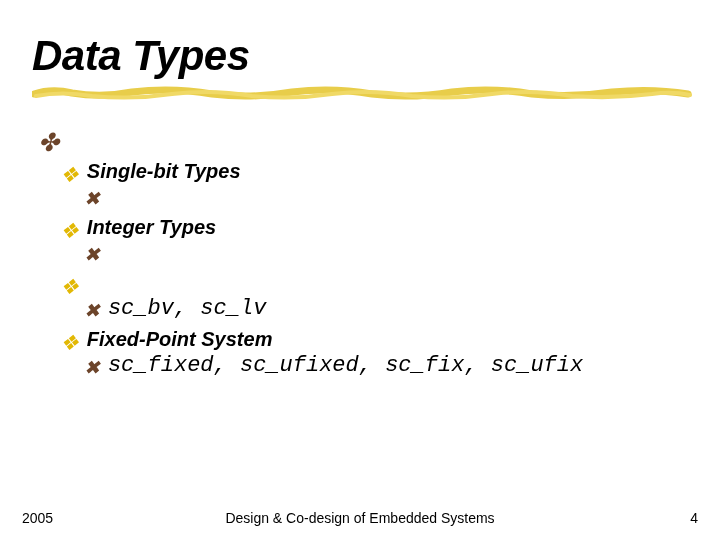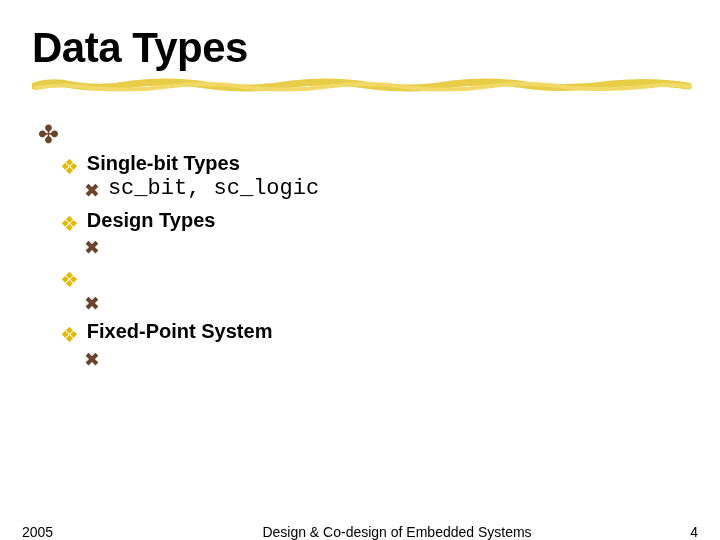--- a/index.html
+++ b/index.html
@@ -6,21 +6,22 @@
 body {
   width: 720px;
   height: 540px;
   background: #ffffff;
   font-family: Arial, Helvetica, sans-serif;
   color: #000;
   position: relative;
   overflow: hidden;
 }
 .slide {
-  padding: 24px 32px 0 32px;
+  padding: 32px 32px 0 32px;
+  font-style: italic;
 }
 .title {
   font-family: "Arial Black", Arial, sans-serif;
   font-weight: 900;
   font-size: 42px;
   letter-spacing: -0.5px;
 }
 .underline {
   margin-top: 6px;
   margin-bottom: 26px;
@@ -88,37 +89,36 @@
   top: 2px;
 }
 .x-text {
   font-size: 22px;
   font-family: "Courier New", monospace;
   line-height: 1.12;
   max-width: 600px;
 }
 .footer {
   position: absolute;
-  bottom: 0;
+  bottom: 14px;
   left: 0;
   right: 0;
   display: flex;
   align-items: center;
   justify-content: space-between;
   padding: 0 22px;
   font-size: 14px;
   font-family: Verdana, Arial, sans-serif;
 }
 .footer-center {
   position: absolute;
   left: 50%;
   transform: translateX(-50%);
   text-align: left;
   line-height: 1.2;
-  margin-left: 37px;
 }
 </style>
 </head>
 <body>
 
 <div class="slide">
   <div class="title">Data Types</div>
   <div class="underline">
     <svg width="660" height="14" viewBox="0 0 660 14">
       <path d="M2,8 Q20,2 40,7 Q70,12 100,6 Q140,1 180,8 Q220,13 260,6 Q300,1 340,8 Q380,13 420,6 Q460,1 500,8 Q540,12 580,6 Q620,2 656,8" stroke="#e8cd4a" stroke-width="7" fill="none" stroke-linecap="round"></path>
@@ -131,44 +131,45 @@
     <div class="z-item">
       <span class="z-bullet">✤</span>
     </div>
 
     <div class="y-item">
       <span class="y-bullet">❖</span>
       <span class="y-text">Single-bit Types</span>
     </div>
     <div class="x-item">
       <span class="x-bullet">✖</span>
-      <span class="x-text">sc_bit, sc_logic</span>
     </div>
 
     <div class="y-item">
       <span class="y-bullet">❖</span>
-      <span class="y-text">Design Types</span>
+      <span class="y-text">Integer Types</span>
     </div>
     <div class="x-item">
       <span class="x-bullet">✖</span>
     </div>
 
     <div class="y-item">
       <span class="y-bullet">❖</span>
     </div>
     <div class="x-item">
       <span class="x-bullet">✖</span>
+      <span class="x-text">sc_bv, sc_lv</span>
     </div>
 
     <div class="y-item">
       <span class="y-bullet">❖</span>
       <span class="y-text">Fixed-Point System</span>
     </div>
     <div class="x-item">
       <span class="x-bullet">✖</span>
+      <span class="x-text">sc_fixed, sc_ufixed, sc_fix, sc_ufix</span>
     </div>
 
   </div>
 </div>
 
 <div class="footer">
   <span>2005</span>
   <span class="footer-center">Design &amp; Co-design of Embedded Systems</span>
   <span>4</span>
 </div>

